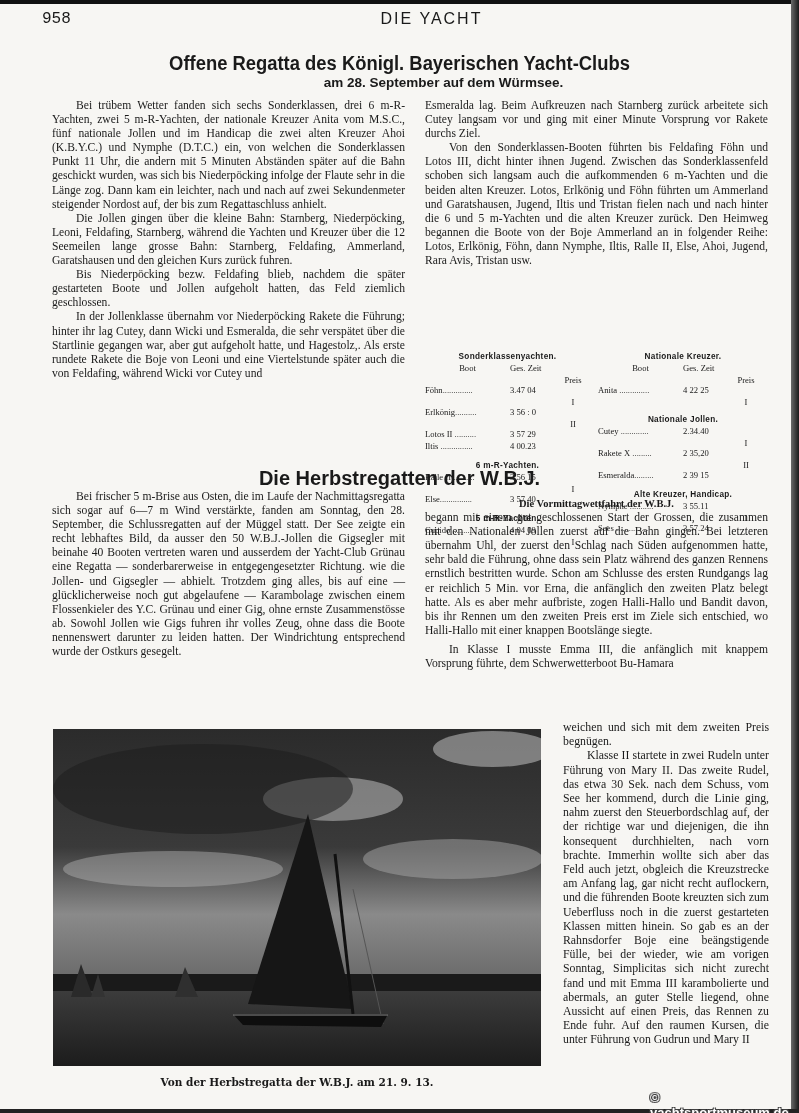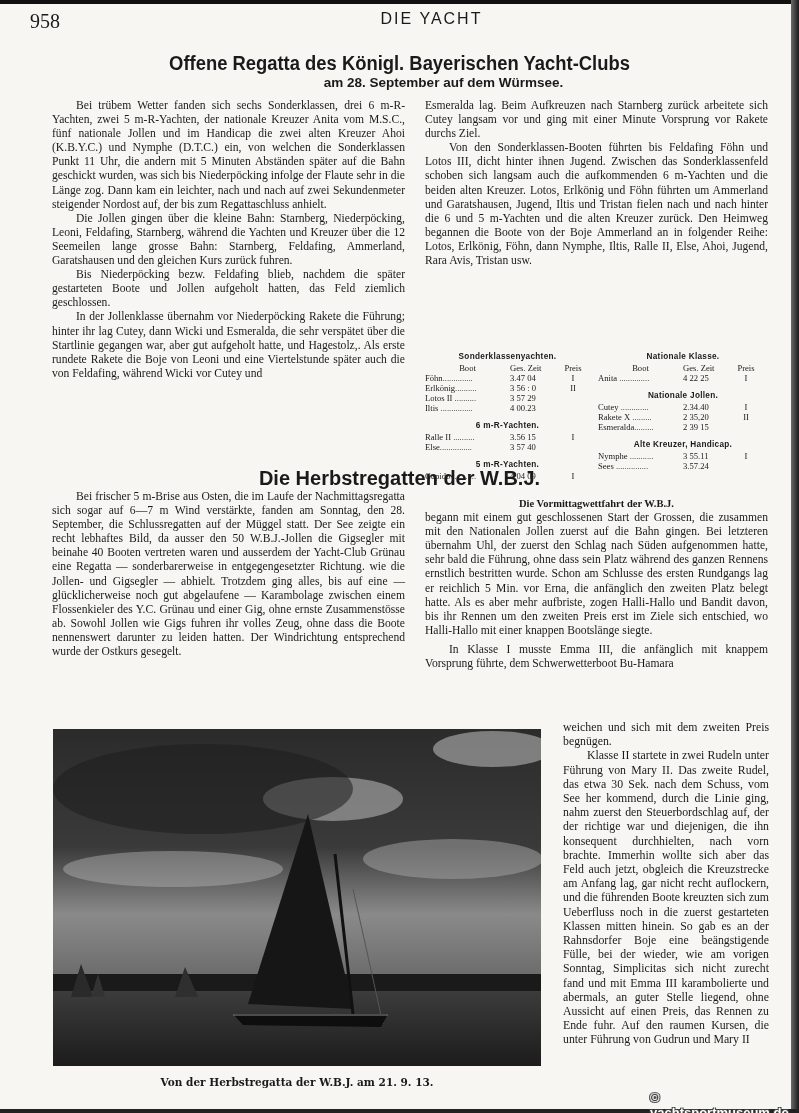--- a/index.html
+++ b/index.html
@@ -7,21 +7,21 @@
     width: 799px; height: 1113px; overflow: hidden;
     background: #f7f6f3;
     font-family: "Liberation Serif", "DejaVu Serif", serif;
     color: #1a1a1a;
     position: relative;
   }
   .topbar { position: absolute; left: 0; top: 0; width: 799px; height: 4px; background: #111; }
   .rightbar { position: absolute; right: 0; top: 0; width: 8px; height: 1113px; background: linear-gradient(to right, #6a6a6a, #1a1a1a); }
   .bottombar { position: absolute; left: 0; bottom: 0; width: 799px; height: 4px; background: #222; }
 
-  .page-number { position: absolute; left: 30px; top: 10px; font-size: 20px; font-family: Liberation Serif, serif; }
+  .page-number { position: absolute; left: 42px; top: 10px; font-size: 16px; font-family: Liberation Mono, monospace; }
   .running-head { position: absolute; left: 0; width: 799px; top: 10px; text-align: center; font-family: "Liberation Sans", sans-serif; font-size: 16px; letter-spacing: 2px; padding-left: 32px; }
 
   .headline { position: absolute; left: 0; width: 799px; text-align: center; font-family: "Liberation Sans", sans-serif; font-weight: bold; }
   .h1a { top: 52px; font-size: 20px; transform: scaleX(0.92); }
   .h1b { top: 75px; font-size: 13.5px; margin-left: 44px; }
   .h2 { top: 467px; font-size: 20px; }
 
   .col { position: absolute; font-size: 11.6px; line-height: 14.1px; text-align: justify; }
   .col p { margin: 0; text-indent: 24px; }
   .col p.noindent { text-indent: 0; }
@@ -36,21 +36,21 @@
 
   
   .results { position: absolute; top: 350px; font-size: 8.6px; line-height: 10px; }
   .res-left { left: 425px; width: 165px; }
   .res-right { left: 598px; width: 170px; }
   .res-title { text-align: center; font-family: "Liberation Sans", sans-serif; font-weight: bold; font-size: 8.2px; letter-spacing: 0.3px; margin: 2px 0 1px; }
   .res-head, .res-row { display: flex; }
   .res-head span, .res-row span { display: block; }
   .cb { width: 85px; overflow: hidden; white-space: nowrap; }
   .ct { width: 48px; }
-  .cp { width: 30px; text-align: center; }
+  .cp { width: 30px; text-align: center; margin-top: 12px; }
   .res-head .cb { text-align: center; }
   .gap { height: 6px; }
 
   
   .photo {
     position: absolute; left: 53px; top: 729px; width: 488px; height: 337px;
     background: #2a2a2a; overflow: hidden;
   }
   .photo svg { display: block; }
   .caption { position: absolute; left: 53px; top: 1076px; width: 488px; text-align: center; font-size: 10.5px; font-weight: bold; font-family: "DejaVu Serif", serif; }
@@ -125,21 +125,21 @@
     </div>
     <div class="gap"></div>
     <div class="res-title">5 m-R-Yachten.</div>
     <div class="res-row">
       <span class="cb">Cupido ...........</span>
       <span class="ct">4 04 09</span>
       <span class="cp">I</span>
     </div>
   </div>
 <div class="results res-right" id="res-right">
-    <div class="res-title">Nationale Klasse.</div>
+    <div class="res-title">Nationale Kreuzer.</div>
     <div class="res-head">
       <span class="cb">Boot</span>
       <span class="ct">Ges. Zeit</span>
       <span class="cp">Preis</span>
     </div>
     <div class="res-row">
       <span class="cb">Anita ..............</span>
       <span class="ct">4 22 25</span>
       <span class="cp">I</span>
     </div>

